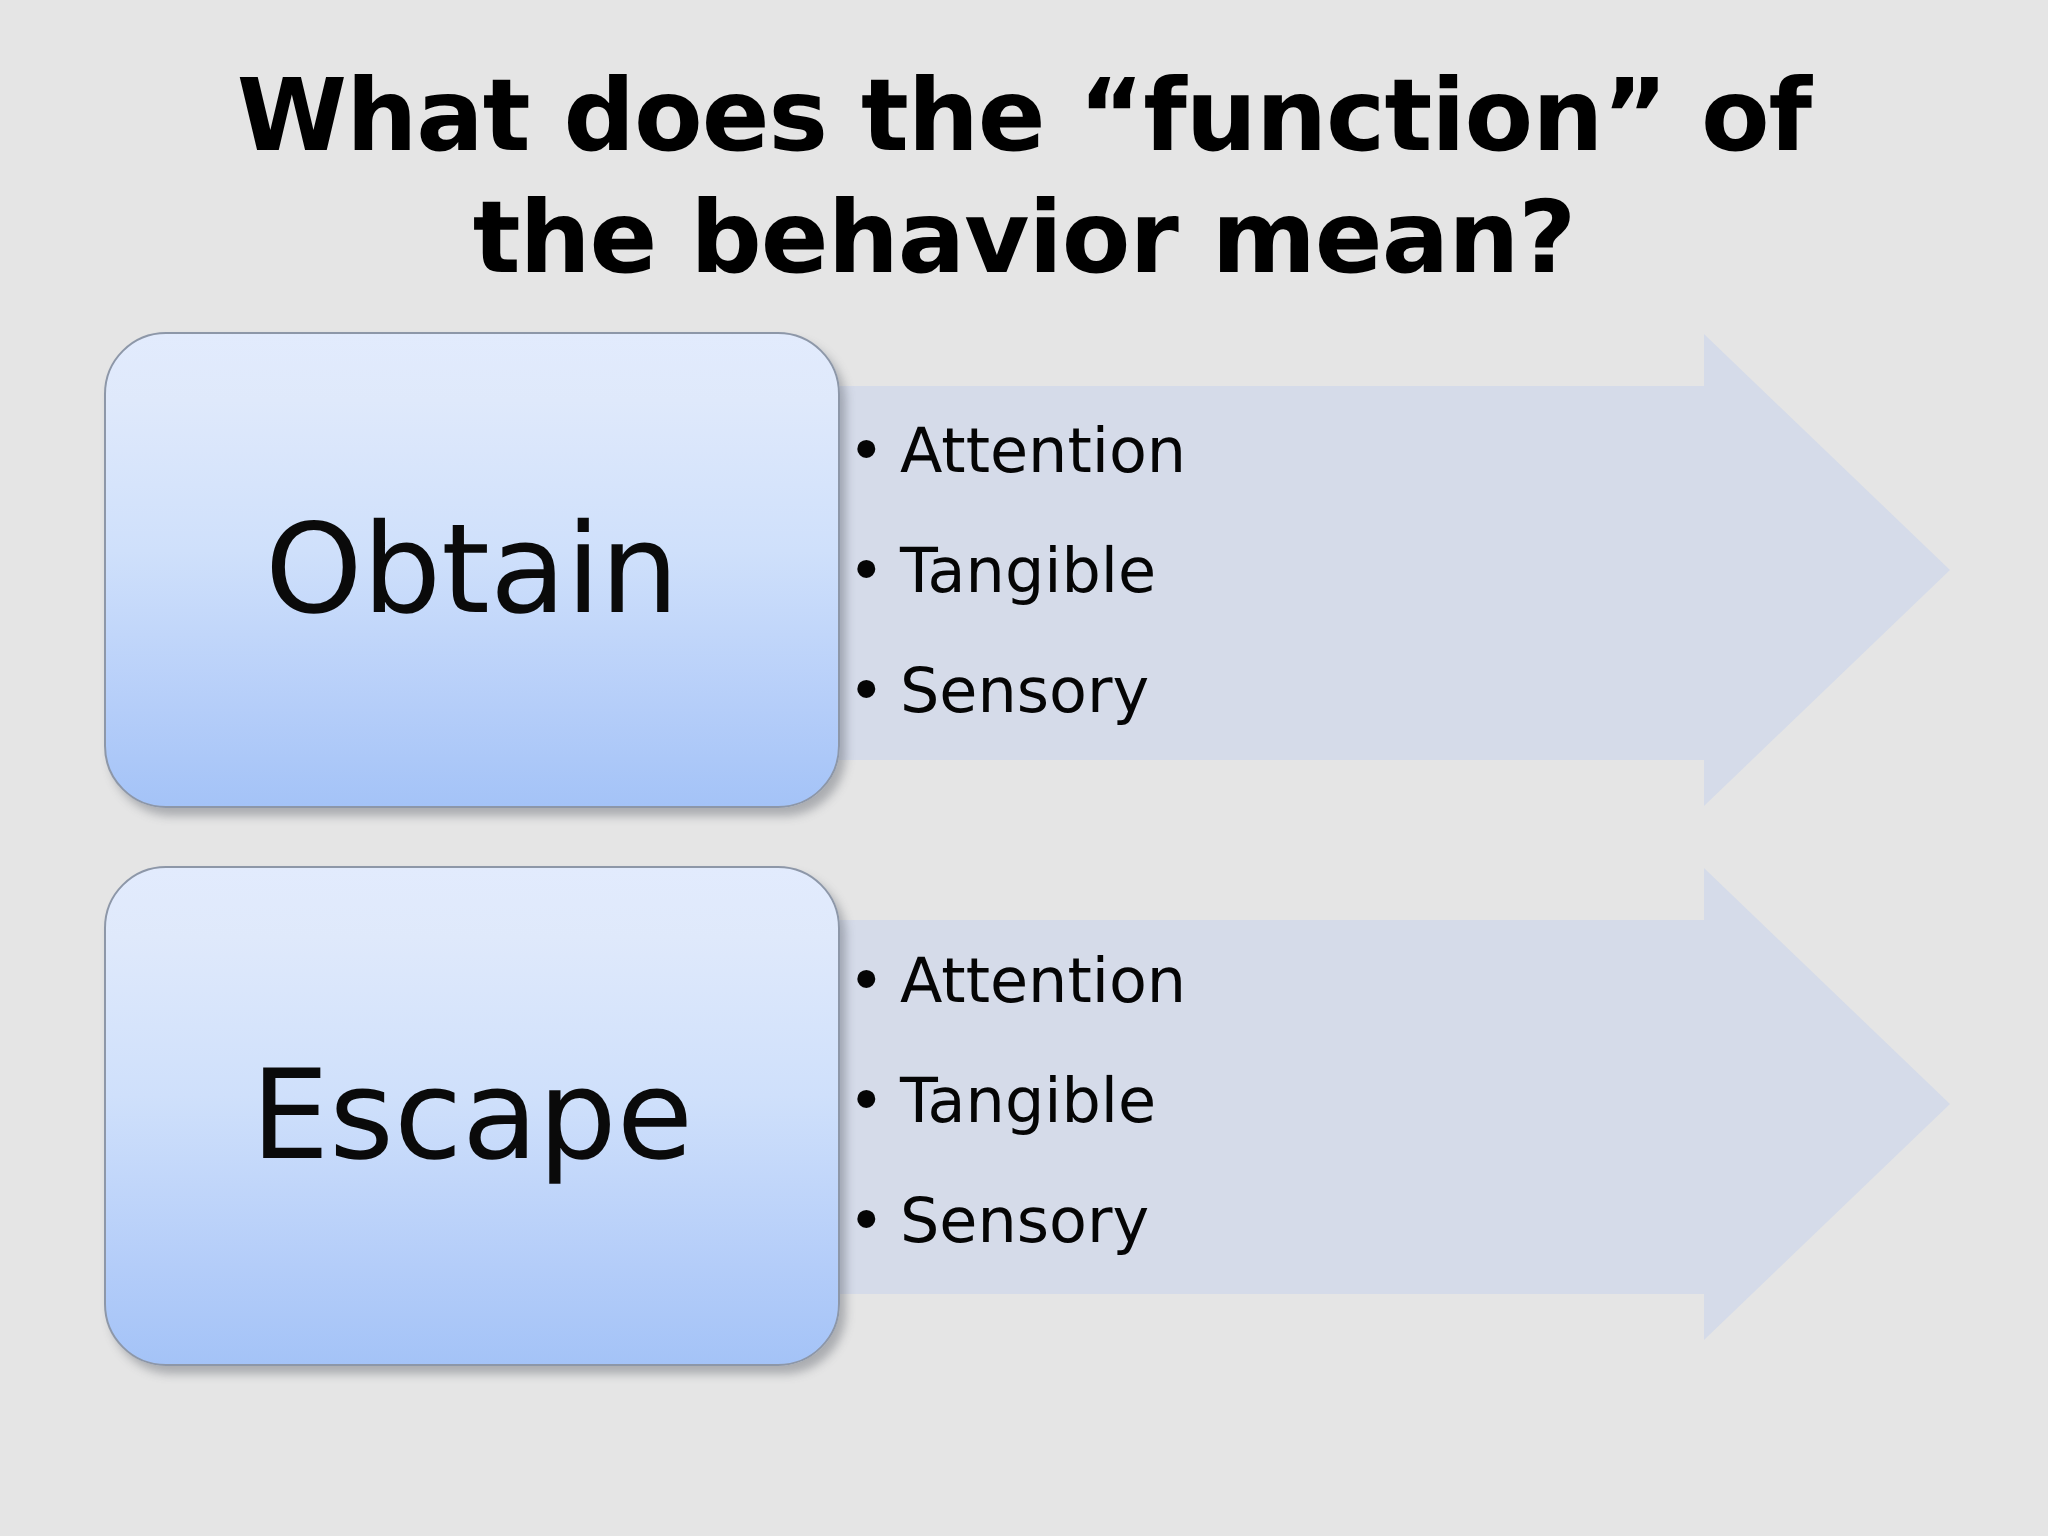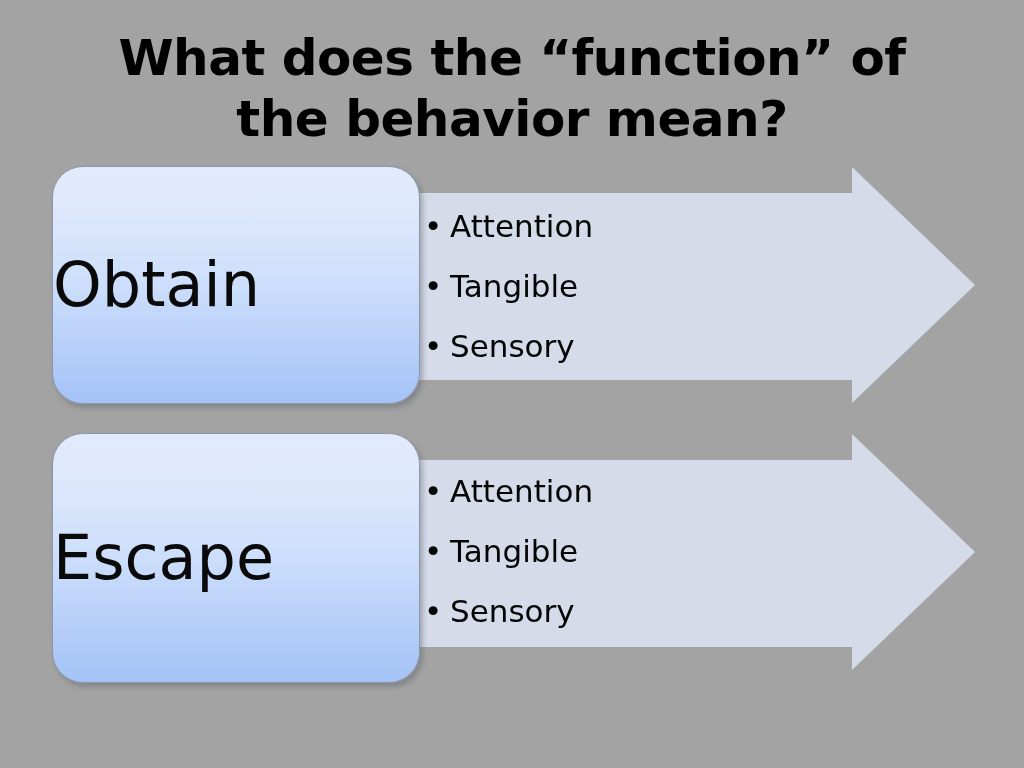--- a/index.html
+++ b/index.html
@@ -13,21 +13,21 @@
     overflow: hidden;
     font-family: "DejaVu Sans", sans-serif;
     position: relative;
   }
 
   .slide {
     position: absolute;
     left: 0; top: 0;
     width: 1024px;
     height: 768px;
-    background: #a3a3a3;
+    background: #e5e5e5;
   }
 
   
   .slide-title {
     position: absolute;
     left: 60px;
     top: 28px;
     width: 904px;
     text-align: center;
     font-family: "DejaVu Sans", sans-serif;
@@ -77,21 +77,21 @@
   
   .label-box {
     position: absolute;
     box-sizing: border-box;
     border: 1.4px solid #8d97a8;
     border-radius: 31px;
     background: linear-gradient(to bottom, #e2ebfd 0%, #dfe9fb 14%, #cfe0fb 46%, #b4cdf9 80%, #a4c3f7 100%);
     box-shadow: 3px 4px 5px rgba(90, 95, 105, 0.42);
     display: flex;
     align-items: center;
-    justify-content: flex-start;
+    justify-content: center;
   }
   .label-text {
     font-family: "DejaVu Sans", sans-serif;
     font-size: 62px;
     line-height: 1;
     color: #0a0a0a;
     letter-spacing: 0px;
     white-space: nowrap;
   }
 </style>

